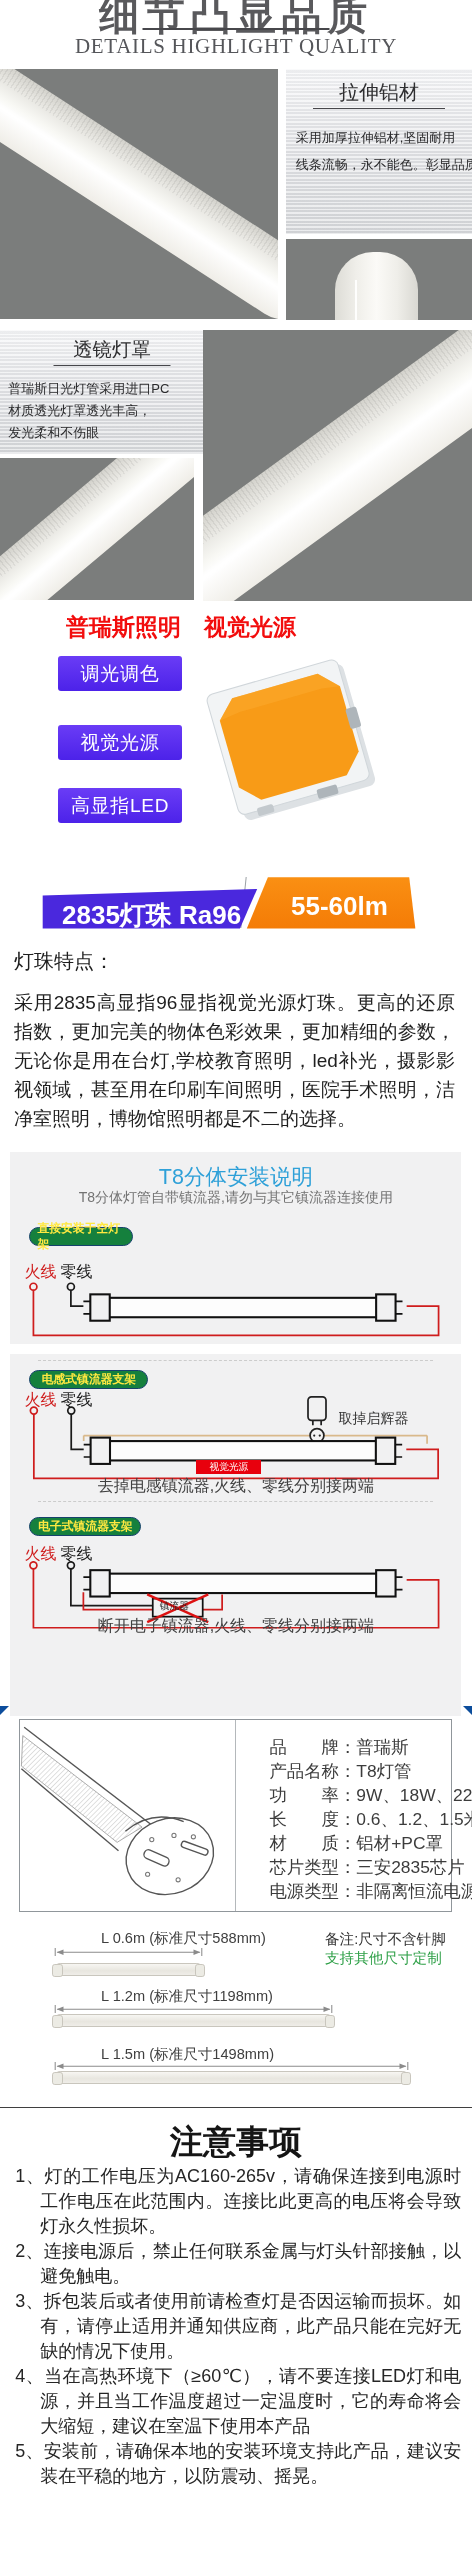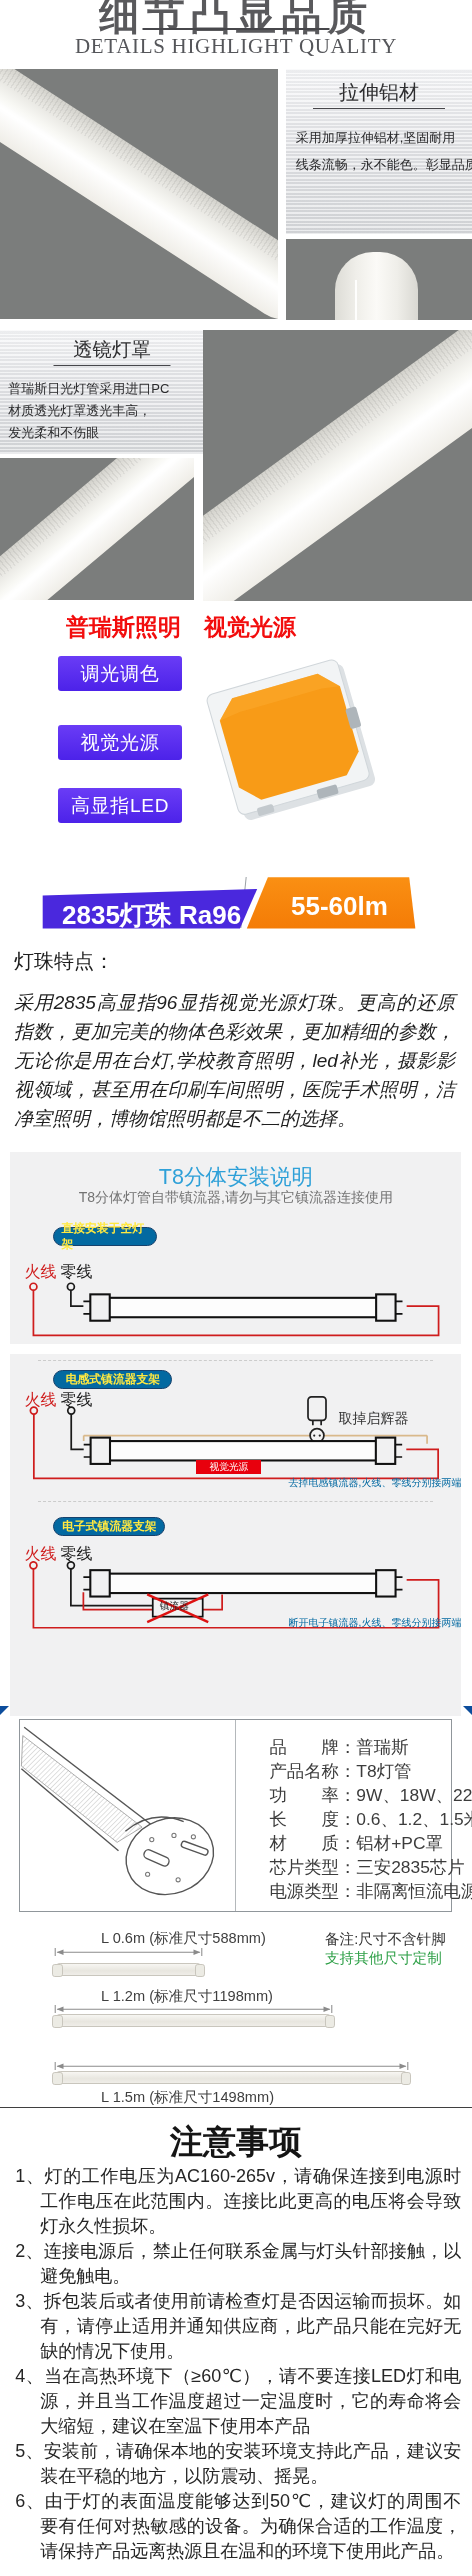--- a/index.html
+++ b/index.html
@@ -53,33 +53,33 @@
        clip-path:polygon(0.7% 36%,56.7% 24%,52.2% 97%,0.7% 97%);}
   .banner-orange{position:absolute;inset:0;background:linear-gradient(180deg,#fa9013 0%,#f47b06 100%);
        clip-path:polygon(59.5% 2.5%,96.4% 2.5%,98% 97%,54% 97%);}
   .banner-edge{position:absolute;left:53%;top:2%;width:1.4px;height:95%;background:#9aa0a4;
        transform:skewX(-6deg);}
   .banner-txt{position:absolute;color:#ffffff;font-size:26px;font-weight:700;}
 
   
   .feat-title{position:absolute;left:14px;top:948px;font-size:20px;color:#1f1f1f;}
   .feat-para{position:absolute;left:14px;top:988px;width:441px;
-             font-size:19px;line-height:29px;color:#1f1f1f;text-align:justify;font-style:italic;}
+             font-size:19px;line-height:29px;color:#1f1f1f;text-align:justify;}
 
   
   .ipanel{position:absolute;left:10.4px;width:451px;background:#f1f1f2;}
   .ip-title{position:absolute;left:0;width:100%;text-align:center;font-size:21.5px;color:#2ea0d8;}
   .ip-warn{position:absolute;left:0;width:100%;text-align:center;font-size:14px;color:#737373;}
-  .pill{position:absolute;height:19.4px;border-radius:10.4px;background:#0369a1;border:1.4px solid #16416c;
+  .pill{position:absolute;height:19.4px;border-radius:10.4px;background:#15803d;border:1.4px solid #16416c;
         color:#ffe840;font-size:11.8px;font-weight:700;display:flex;align-items:center;justify-content:center;
-        box-sizing:border-box;padding:0 7px;margin-left:24px;}
+        box-sizing:border-box;padding:0 7px;}
   .wire-label{position:absolute;font-size:16px;color:#1c1c1c;}
   .wire-label.live{color:#cf1d1d;}
   .dash{position:absolute;left:28px;right:28px;border-top:1.4px dashed #cccccc;}
-  .dcap{position:absolute;left:0;width:100%;text-align:right;font-size:10px;color:#0369a1;}
+  .dcap{position:absolute;left:0;width:100%;text-align:center;font-size:16px;color:#404040;}
   .ballast-red{position:absolute;background:#e8000d;color:#ffffff;font-size:9.7px;
         display:flex;align-items:center;justify-content:center;}
   .starter-label{position:absolute;font-size:14px;color:#333333;}
   .dsvg{position:absolute;}
 
   
   .tech-band{position:absolute;left:0;top:1669px;width:472px;height:37px;background:#1777e2;}
   .tech-cn{position:absolute;left:19.4px;top:4.9px;font-size:23px;font-weight:700;color:#ffffff;}
   .tech-en{position:absolute;left:108px;top:9.7px;font-size:18px;color:#ffffff;
            font-family:"DejaVu Sans Mono","Liberation Mono",monospace;}
@@ -300,36 +300,35 @@
   <div class="dim-label" style="top:1987px;">L 1.2m (标准尺寸1198mm)</div>
   <svg class="dim-arrow" style="left:54px;top:2005px;" width="279" height="8.3" viewBox="0 0 402 12">
     <line x1="1" y1="0" x2="1" y2="12" stroke="#8b8b8b" stroke-width="1.5"></line>
     <line x1="401" y1="0" x2="401" y2="12" stroke="#8b8b8b" stroke-width="1.5"></line>
     <line x1="4" y1="6" x2="398" y2="6" stroke="#8b8b8b" stroke-width="1.5"></line>
     <polygon points="3,6 13,2 13,10" fill="#8b8b8b"></polygon>
       <polygon points="399,6 389,2 389,10" fill="#8b8b8b"></polygon>
   </svg>
   <div class="dim-tube" style="left:54px;top:2014px;width:279px;"></div>
 
-  <div class="dim-label" style="top:2045px;margin-top:43px;">L 1.5m (标准尺寸1498mm)</div>
+  <div class="dim-label" style="top:2045px;">L 1.5m (标准尺寸1498mm)</div>
   <svg class="dim-arrow" style="left:54px;top:2062px;" width="355" height="8.3" viewBox="0 0 512 12">
     <line x1="1" y1="0" x2="1" y2="12" stroke="#8b8b8b" stroke-width="1.5"></line>
     <line x1="511" y1="0" x2="511" y2="12" stroke="#8b8b8b" stroke-width="1.5"></line>
     <line x1="4" y1="6" x2="508" y2="6" stroke="#8b8b8b" stroke-width="1.5"></line>
     <polygon points="3,6 13,2 13,10" fill="#8b8b8b"></polygon>
       <polygon points="509,6 499,2 499,10" fill="#8b8b8b"></polygon>
   </svg>
   <div class="dim-tube" style="left:54px;top:2071px;width:355px;"></div>
 
   <div class="sep-line"></div>
 
   <div class="notice-title">注意事项</div>
   <div class="notice-list">
     <div class="notice-item"><span>1、</span><span>灯的工作电压为AC160-265v，请确保连接到电源时工作电压在此范围内。连接比此更高的电压将会导致灯永久性损坏。</span></div>
     <div class="notice-item"><span>2、</span><span>连接电源后，禁止任何联系金属与灯头针部接触，以避免触电。</span></div>
     <div class="notice-item"><span>3、</span><span>拆包装后或者使用前请检查灯是否因运输而损坏。如有，请停止适用并通知供应商，此产品只能在完好无缺的情况下使用。</span></div>
     <div class="notice-item"><span>4、</span><span>当在高热环境下（≥60℃），请不要连接LED灯和电源，并且当工作温度超过一定温度时，它的寿命将会大缩短，建议在室温下使用本产品</span></div>
     <div class="notice-item"><span>5、</span><span>安装前，请确保本地的安装环境支持此产品，建议安装在平稳的地方，以防震动、摇晃。</span></div>
-    <div class="notice-item"><span>6、</span><span>由于灯的表面温度能够达到50℃，建议灯的周围不要有任何对热敏感的设备。为确保合适的工作温度，请保持产品远离热源且在温和的环境下使用此产品。</span></div>
   </div>
 
 </div>
 
 
 </body></html>

